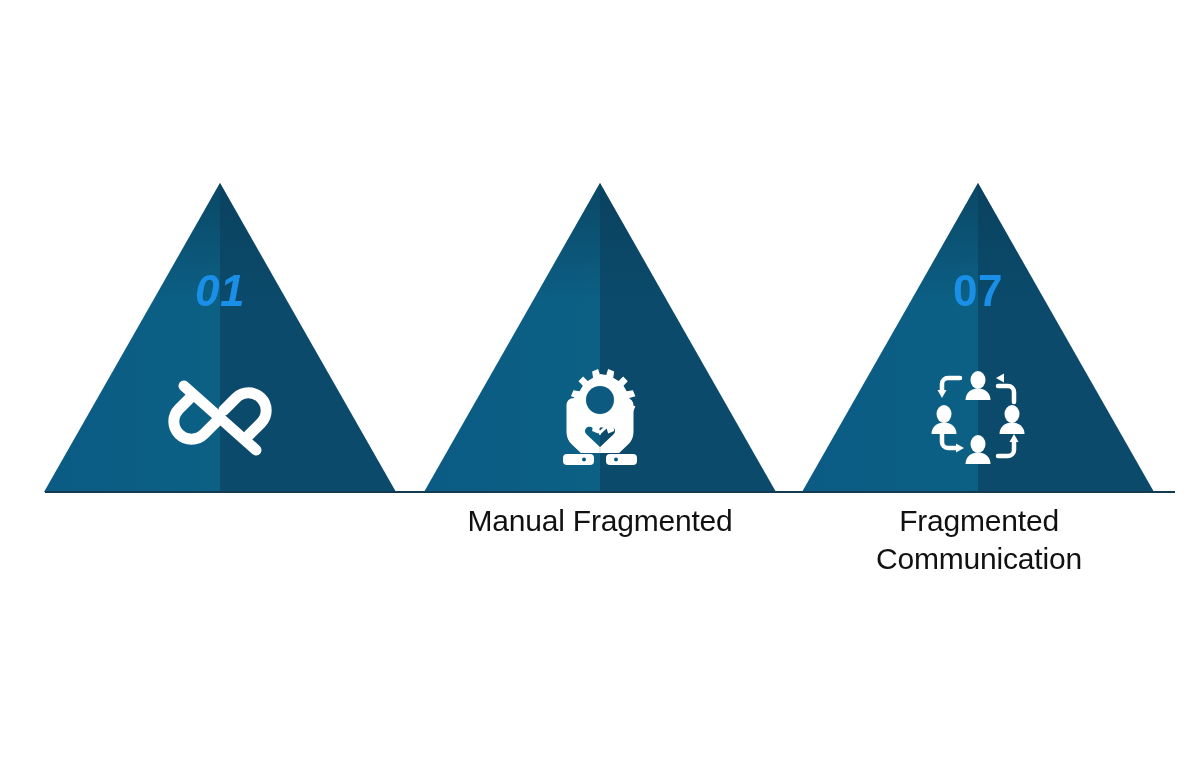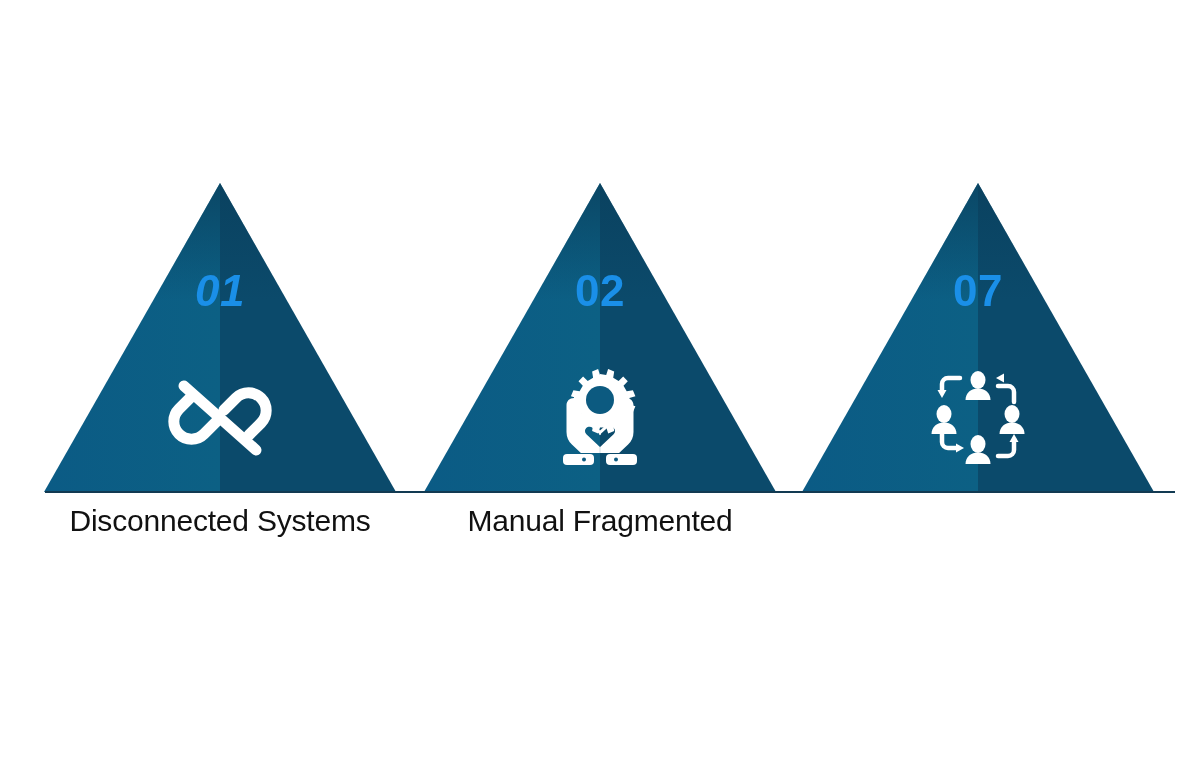--- a/index.html
+++ b/index.html
@@ -141,21 +141,20 @@
           <stop offset="100%" stop-color="#0b4a6b"></stop>
         </linearGradient>
         <linearGradient id="triApex2" x1="0" y1="0" x2="0" y2="1">
           <stop offset="0%" stop-color="#0a3f5c" stop-opacity="0.75"></stop>
           <stop offset="38%" stop-color="#0a3f5c" stop-opacity="0"></stop>
         </linearGradient>
       </defs>
       <polygon points="176,0 352,309 0,309" fill="url(#triGrad2)"></polygon>
       <polygon points="176,0 352,309 0,309" fill="url(#triApex2)"></polygon>
     </svg>
-    <div class="tri-number">02</div>
     <div class="tri-icon">
 
       <svg width="112" height="104" viewBox="0 0 112 104" fill="#ffffff">
 
         <path d="M56 8
                  l6.2 1.0 1.9 -6.0 h0 l0.1 0 6.0 2.5 -1.0 6.2 5.4 3.2 4.6 -4.3 4.6 4.6 -4.3 4.6 3.2 5.4 6.2 -1.0 2.5 6.0 -6.0 1.9 0 6.3 6.0 1.9 -2.5 6.0 -6.2 -1.0 -3.2 5.4 4.3 4.6 -4.6 4.6 -4.6 -4.3 -5.4 3.2 1.0 6.2 -6.0 2.5 -1.9 -6.0 -6.3 0 -1.9 6.0 -6.0 -2.5 1.0 -6.2 -5.4 -3.2 -4.6 4.3 -4.6 -4.6 4.3 -4.6 -3.2 -5.4 -6.2 1.0 -2.5 -6.0 6.0 -1.9 0 -6.3 -6.0 -1.9 2.5 -6.0 6.2 1.0 3.2 -5.4 -4.3 -4.6 4.6 -4.6 4.6 4.3 5.4 -3.2 -1.0 -6.2 6.0 -2.5 1.9 6.0z" transform="translate(0,2)"></path>
         <circle cx="56" cy="36" r="14" fill="#0c5a80"></circle>
 
         <path d="M30 34
                  c-4.5 0 -7.5 3.2 -7.5 7.4
@@ -251,18 +250,18 @@
         </g>
 
         <polygon points="16,34 11.5,26 20.5,26"></polygon>
         <polygon points="70,14 78,18.5 78,9.5"></polygon>
         <polygon points="38,84 30,88.5 30,79.5"></polygon>
         <polygon points="88,70 92.5,78 83.5,78"></polygon>
       </svg>
     </div>
   </div>
 
-  <div class="label l1">Disconnected Systems</div>
   <div class="label l2">Manual Fragmented</div>
+  <div class="label l3">Fragmented Communication</div>
 
   <div class="baseline"></div>
 
 </div>
 
 </body></html>

